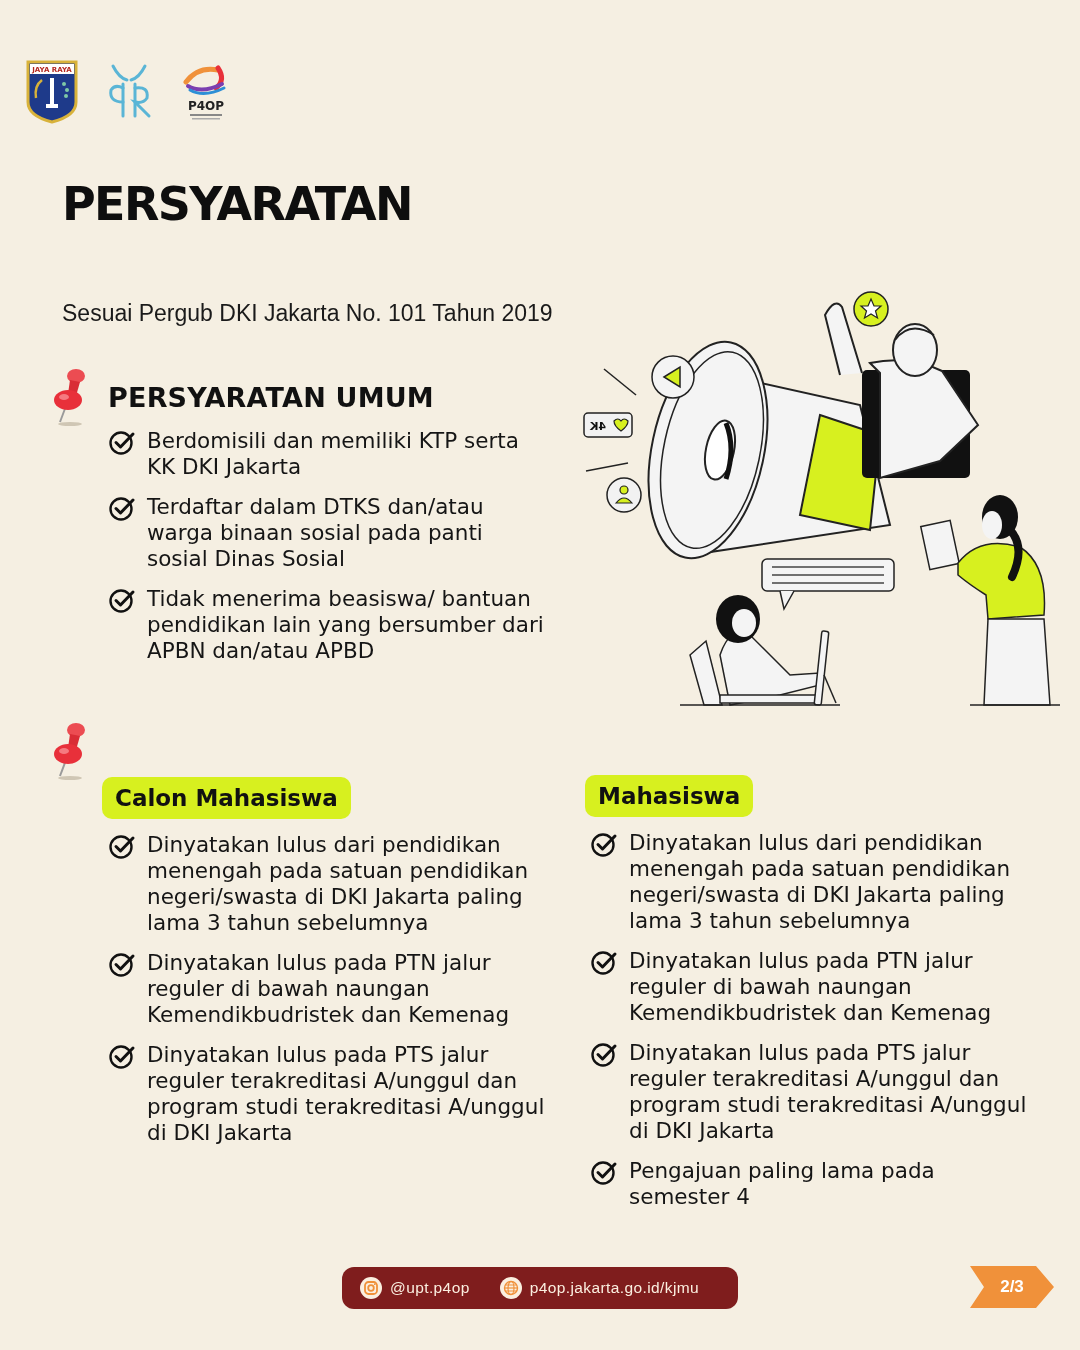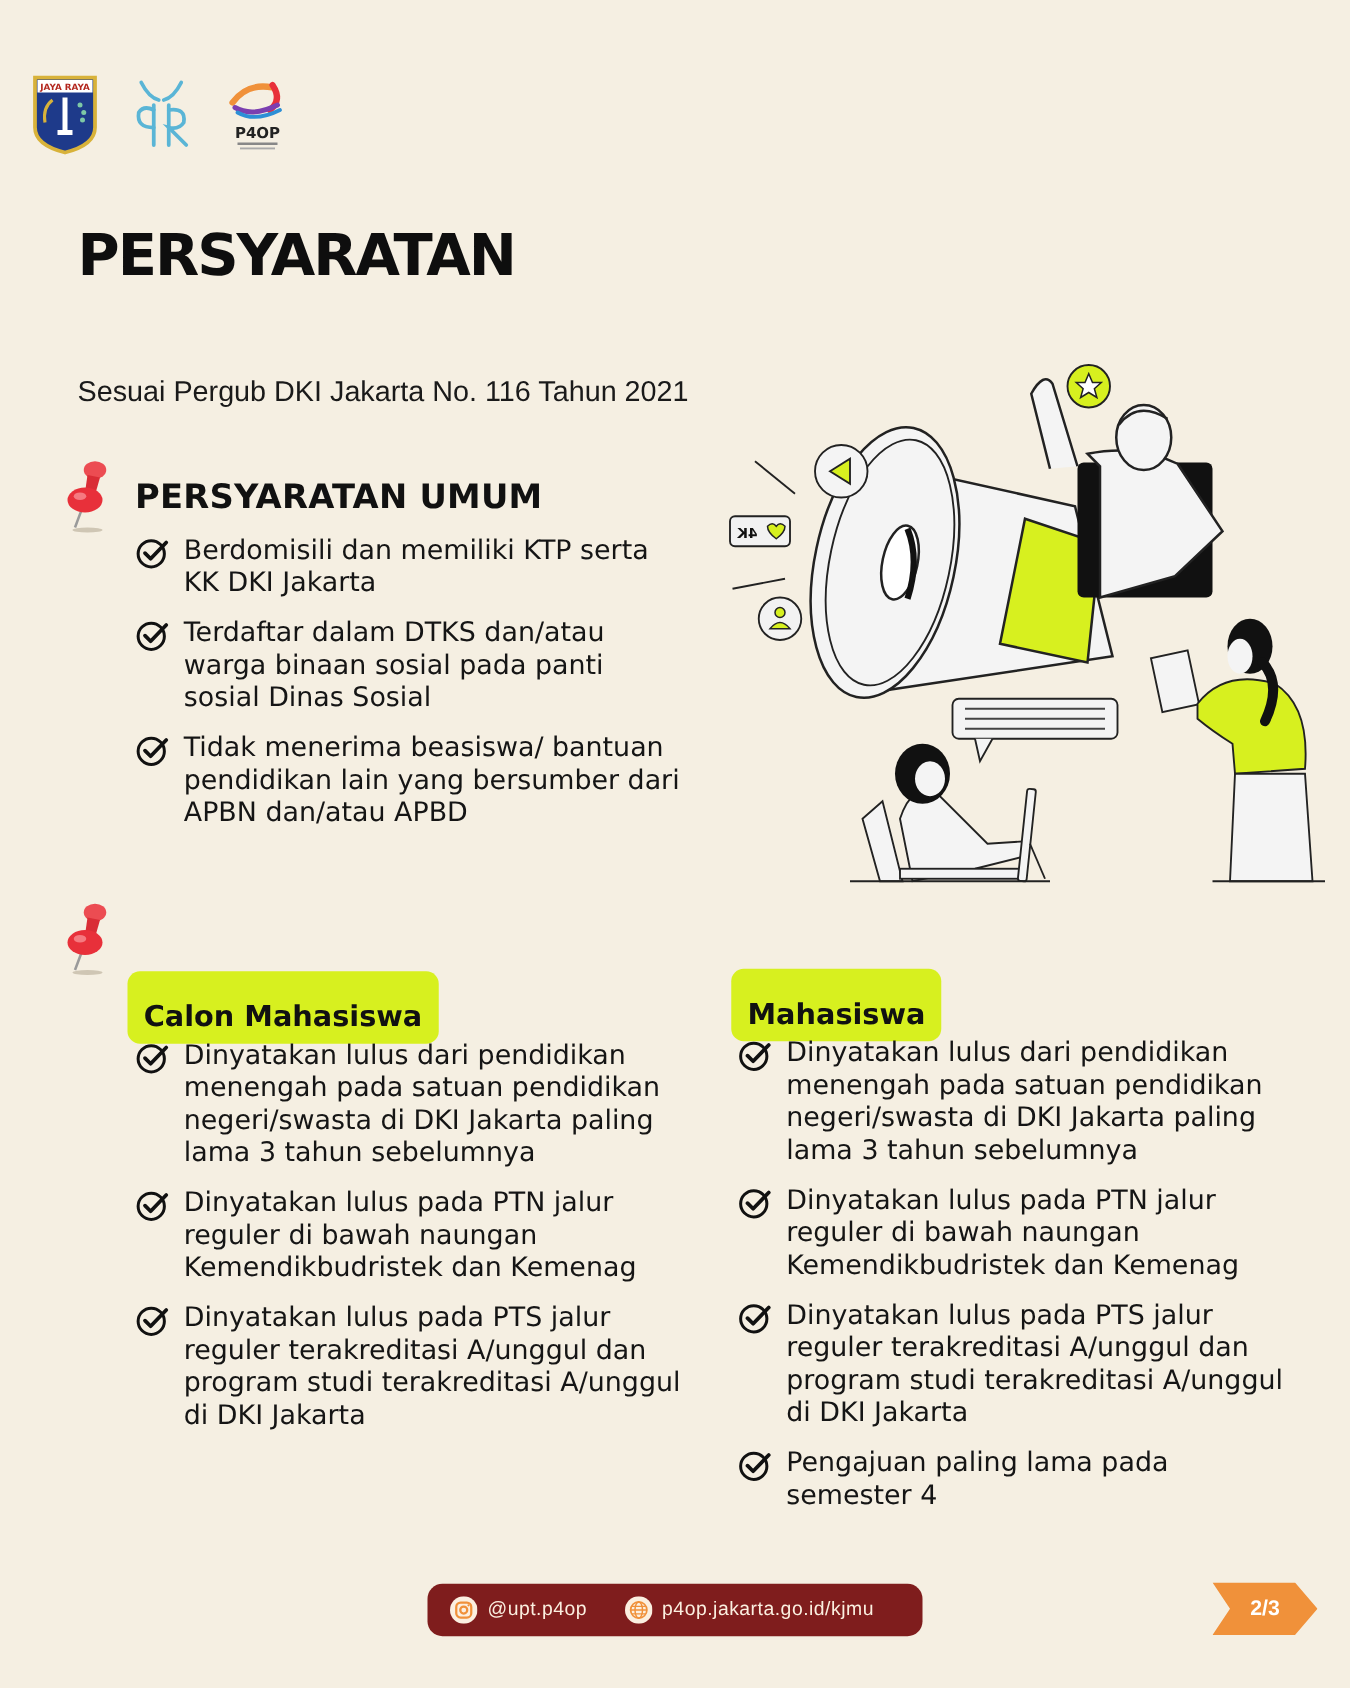--- a/index.html
+++ b/index.html
@@ -20,21 +20,21 @@
   .section-head { position:absolute; left:46px; display:flex; align-items:center; }
   .pin { width:48px; height:62px; margin-right:14px; }
   .section-title { font-family:"DejaVu Sans", sans-serif; font-weight:bold; font-size:27px; letter-spacing:0.2px; color:#111; }
   .list { position:absolute; margin:0; padding:0; list-style:none; }
   .item { display:flex; align-items:flex-start; margin-bottom:14px; }
   .check { width:28px; height:28px; flex:0 0 28px; margin-right:11px; margin-top:1px; }
   .item-text { font-family:"DejaVu Sans", sans-serif; font-size:21.5px; line-height:26px; color:#151515; }
   .tag {
     position:absolute; background:#d7f01f; border-radius:10px;
     font-family:"DejaVu Sans", sans-serif; font-weight:bold; font-size:23px;
-    padding:24px 13px 8px 13px; color:#111;
+    padding:8px 13px 8px 13px; color:#111;
   }
   .illustration { position:absolute; left:580px; top:285px; width:480px; height:430px; }
   .footer-pill {
     position:absolute; left:342px; top:1267px; width:396px; height:42px;
     background:#7f1d1d; border-radius:12px; display:flex; align-items:center;
     color:#fbefe0; font-size:15.5px; letter-spacing:0.4px;
   }
   .footer-item { display:flex; align-items:center; margin-left:18px; }
   .footer-item + .footer-item { margin-left:30px; }
   .f-icon { width:22px; height:22px; margin-right:8px; }
@@ -76,21 +76,21 @@
     <path d="M12 32 Q26 40 46 30" stroke="#2d8fd6" stroke-width="3" fill="none" stroke-linecap="round"></path>
     <text x="28" y="52" text-anchor="middle" font-size="12" font-weight="bold" font-family="DejaVu Sans, sans-serif" fill="#222">P4OP</text>
     <rect x="12" y="56" width="32" height="2" fill="#888"></rect>
       <rect x="14" y="60" width="28" height="1.5" fill="#aaa"></rect>
   </svg>
 </div>
 
 <h1 class="title">
   <span>PERSYARATAN</span><br>
 </h1>
-<div class="subtitle">Sesuai Pergub DKI Jakarta No. 116 Tahun 2021</div>
+<div class="subtitle">Sesuai Pergub DKI Jakarta No. 101 Tahun 2019</div>
 
 <div class="section-head" style="top:366px;">
   <svg class="pin" viewBox="0 0 48 62">
     <ellipse cx="24" cy="58" rx="12" ry="2" fill="#cfc6b4"></ellipse>
     <line x1="20" y1="40" x2="14" y2="56" stroke="#9a9a9a" stroke-width="2"></line>
     <ellipse cx="30" cy="10" rx="9" ry="7" fill="#ec4c52"></ellipse>
     <path d="M24 14 L34 16 L30 30 L22 28 Z" fill="#d92d36"></path>
     <ellipse cx="22" cy="34" rx="14" ry="10" fill="#e8303a"></ellipse>
     <ellipse cx="18" cy="31" rx="5" ry="3" fill="#f57a80"></ellipse>
   </svg>

